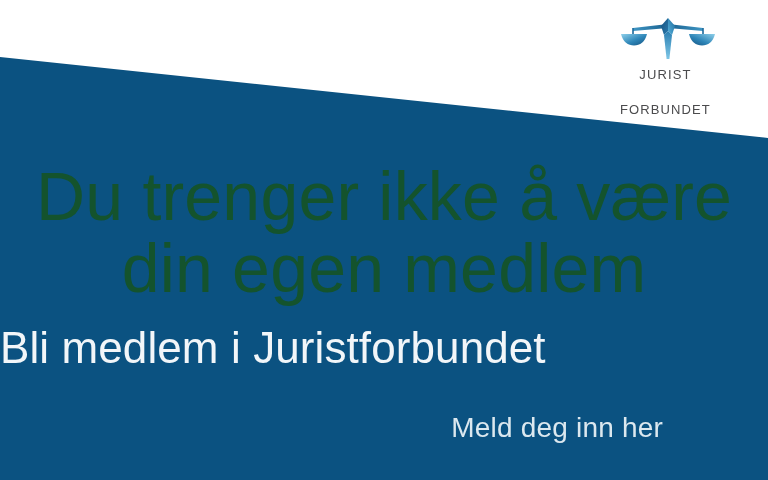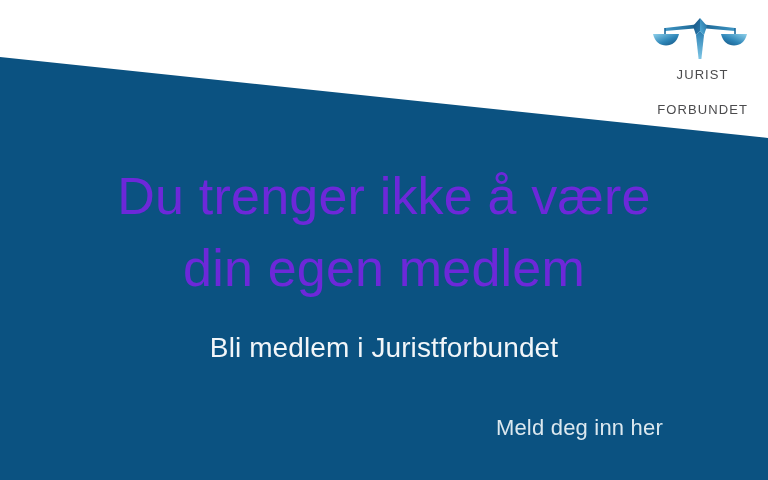--- a/index.html
+++ b/index.html
@@ -37,21 +37,21 @@
   }
 
   
   .logo-lockup {
     position: absolute;
     top: 14px;
     left: 620px;
     width: 128px;
     display: flex;
     flex-direction: column;
-    align-items: flex-end;
+    align-items: flex-start;
     z-index: 5;
   }
   .logo-mark {
     width: 96px;
     height: 48px;
     display: block;
   }
   .logo-wordmark {
     margin-top: 5px;
     text-align: center;
@@ -65,51 +65,50 @@
   .logo-wordmark .line-1 { display: block; }
   .logo-wordmark .line-2 { display: block; margin-top: 20px; }
 
   
   .headline {
     position: absolute;
     left: 0;
     top: 160px;
     width: 768px;
     text-align: center;
-    color: #6d28d9;
-    font-size: 52px;
+    color: #14532d;
+    font-size: 68px;
     line-height: 72px;
     font-weight: 300;
     letter-spacing: 0.2px;
     z-index: 4;
   }
   .headline .hl-line { display: block; }
 
   
   .subtitle {
     position: absolute;
     left: 0;
     top: 328px;
     width: 768px;
-    text-align: center;
     color: #f2f6f9;
-    font-size: 28px;
+    font-size: 44px;
     line-height: 40px;
     font-weight: 400;
     letter-spacing: 0.1px;
     z-index: 4;
   }
 
   
   .cta {
     position: absolute;
     right: 105px;
     top: 412px;
     color: #dce8ef;
-    font-size: 22px;
+    font-size: 28px;
     line-height: 32px;
     font-weight: 400;
     letter-spacing: 0.2px;
     text-align: right;
     z-index: 4;
     cursor: pointer;
   }
 </style>
 </head>
 <body>

